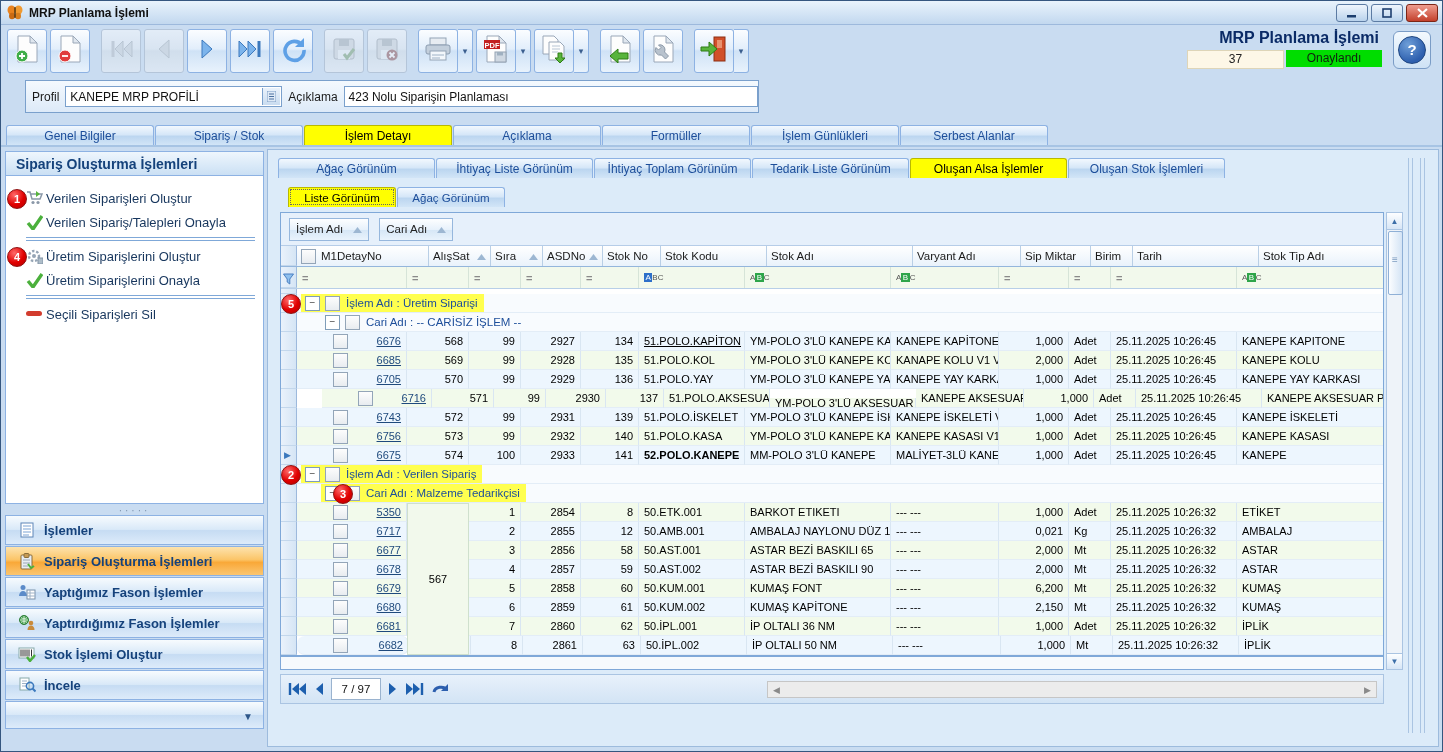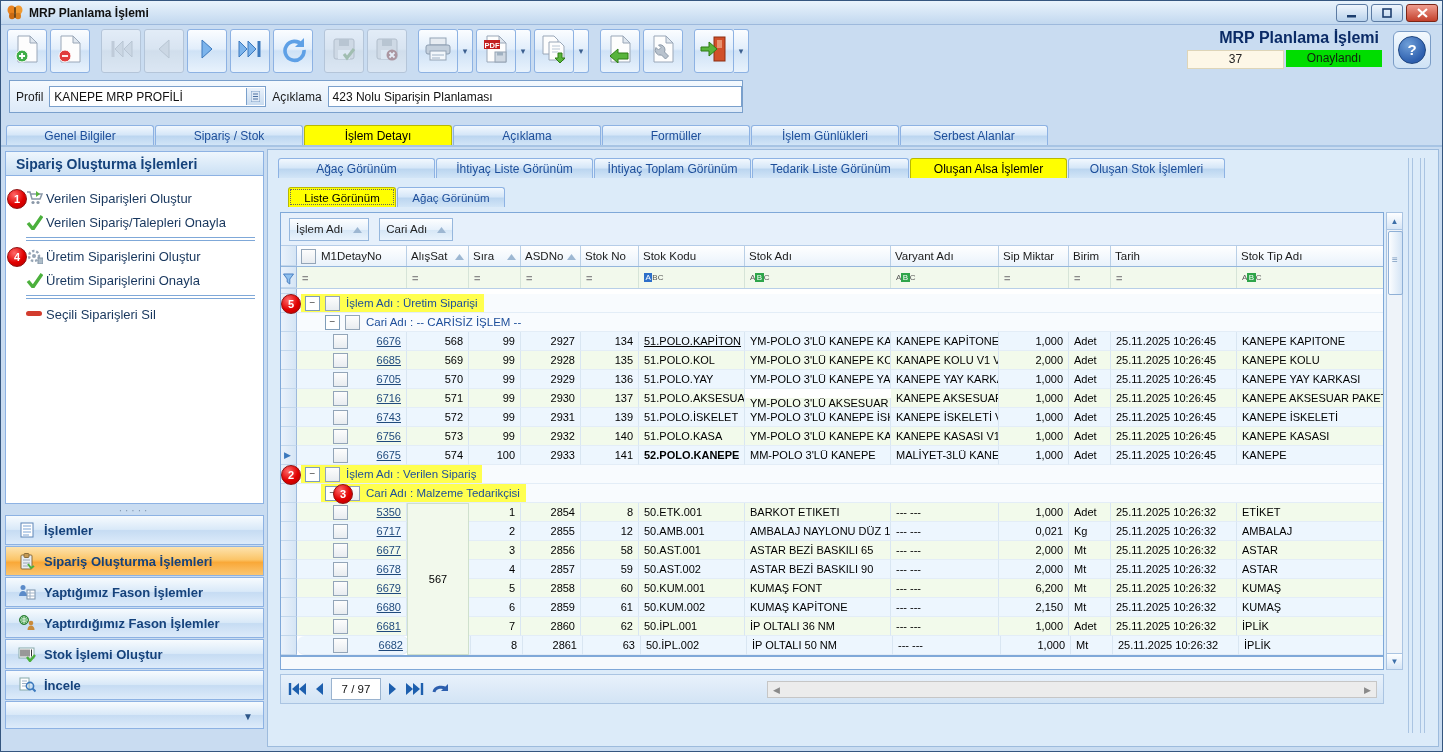--- a/index.html
+++ b/index.html
@@ -17,21 +17,21 @@
   .tbtn.disabled{opacity:.5;filter:grayscale(.6);}
   .tgap{width:8px;}
   .tdrop{width:14px;height:42px;margin-left:-3px;margin-right:3px;border:1px solid #8db2e3;border-left:none;border-radius:0 3px 3px 0;background:linear-gradient(#fbfdff,#e2eefb 45%,#cfe2f6 50%,#e8f2fc);display:flex;align-items:center;justify-content:center;font-size:9px;color:#3a5e8e;}
   
   #form-title{position:absolute;right:63px;top:28px;font-size:16px;font-weight:bold;color:#0a2a66;}
   #record-no{position:absolute;left:1186px;top:49px;width:95px;height:17px;background:#fdf7e7;border:1px solid #ded5b8;font-size:12px;color:#222;text-align:center;line-height:17px;}
   #status-badge{position:absolute;left:1285px;top:49px;width:96px;height:17px;background:#00dd00;font-size:12px;color:#102010;text-align:center;line-height:17px;}
   #help-btn{position:absolute;left:1392px;top:30px;width:36px;height:36px;border:1px solid #7a9cc6;border-radius:6px;background:linear-gradient(#f3f9fe,#cee2f5);display:flex;align-items:center;justify-content:center;}
   #help-btn .qc{width:26px;height:26px;border-radius:50%;background:radial-gradient(circle at 35% 30%,#6f9fd8,#2d5fae 70%);color:#fff;font-weight:bold;font-size:15px;text-align:center;line-height:26px;border:1px solid #1d4580;}
   
-  #profilebar{position:absolute;left:8px;top:79px;width:734px;height:33px;border:1px solid #7aa0cc;background:linear-gradient(#f4f9fe,#ddeaf8);display:flex;align-items:center;box-sizing:border-box;}
+  #profilebar{position:absolute;left:24px;top:79px;width:734px;height:33px;border:1px solid #7aa0cc;background:linear-gradient(#f4f9fe,#ddeaf8);display:flex;align-items:center;box-sizing:border-box;}
   .plabel{font-size:12px;color:#1a1a1a;margin:0 6px;}
   .pinput{height:21px;background:#fff;border:1px solid #7aa0cc;display:flex;align-items:center;font-size:12px;color:#111;padding-left:4px;box-sizing:border-box;}
   #profil-input{width:228px;position:relative;}
   .ellipsisbtn{position:absolute;right:1px;top:1px;width:17px;height:17px;background:linear-gradient(#eaf2fb,#c9dcf0);border-left:1px solid #7aa0cc;display:flex;align-items:center;justify-content:center;}
   #aciklama-input{width:436px;}
   
   .tabstrip{position:absolute;display:flex;}
   .tab{height:20px;border:1px solid #8db2e3;border-bottom:none;border-radius:3px 3px 0 0;background:linear-gradient(#f2f8fe,#d6e7f8 45%,#bcd6f0 55%,#d2e5f7);color:#1d4e9a;font-size:12px;display:flex;align-items:center;justify-content:center;margin-right:1px;box-sizing:border-box;}
   .tab.active{background:#ffff00;border-color:#b9b900;color:#000;}
   #maintabs{left:5px;top:124px;}
@@ -435,21 +435,21 @@
           </div>
           <div class="gb-box">
             <span>Cari Adı</span>
             <span class="sarr"><svg width="9" height="6">
                 <path d="M4.5 0L9 6H0z" fill="#9db7d2"></path>
               </svg></span>
           </div>
         </div>
         <div class="hrow">
           <div class="ind"></div>
-          <div class="hcell" style="width: 110px;">
+          <div class="hcell" style="width: 132px;">
             <span class="cbox" style="margin-right:5px"></span>
             <span>M1DetayNo</span>
           </div>
           <div class="hcell" style="width: 62px;">
             <span>AlışSat</span>
             <span style="margin-left:auto"><svg width="9" height="6">
                 <path d="M4.5 0L9 6H0z" fill="#9db7d2"></path>
               </svg></span>
           </div>
           <div class="hcell" style="width: 52px;">
@@ -609,21 +609,21 @@
             <div class="dcell" style="width: 106px; background: rgb(237, 246, 254);">51.POLO.YAY</div>
             <div class="dcell" style="width: 146px; background: rgb(237, 246, 254);">YM-POLO 3'LÜ KANEPE YAY</div>
             <div class="dcell" style="width: 108px; background: rgb(237, 246, 254);">KANEPE YAY KARKASI</div>
             <div class="dcell r" style="width: 70px; background: rgb(237, 246, 254);">1,000</div>
             <div class="dcell" style="width: 42px; background: rgb(237, 246, 254);">Adet</div>
             <div class="dcell" style="width: 126px; background: rgb(237, 246, 254);">25.11.2025 10:26:45</div>
             <div class="dcell" style="width: 148px; background: rgb(237, 246, 254); flex: 1 1 0%; border-right: none;">KANEPE YAY KARKASI</div>
           </div>
           <div class="grow">
             <div class="ind"></div>
-            <div class="dcell" style="width: 110px; background: rgb(242, 250, 235); justify-content: flex-start;">
+            <div class="dcell" style="width: 110px; background: rgb(242, 250, 235); justify-content: flex-start; margin-left: 25px;">
               <span style="width:31px;flex:none"></span>
               <span class="cbox"></span>
               <span class="lnk" style="margin-left:auto">6716</span>
             </div>
             <div class="dcell r" style="width: 62px; background: rgb(242, 250, 235);">571</div>
             <div class="dcell r" style="width: 52px; background: rgb(242, 250, 235);">99</div>
             <div class="dcell r" style="width: 60px; background: rgb(242, 250, 235);">2930</div>
             <div class="dcell r" style="width: 58px; background: rgb(242, 250, 235);">137</div>
             <div class="dcell" style="width: 106px; background: rgb(242, 250, 235);">51.POLO.AKSESUA</div>
             <div class="dcell" style="width: 146px; background: rgb(242, 250, 235); margin-top: 9px;">YM-POLO 3'LÜ AKSESUAR</div>

